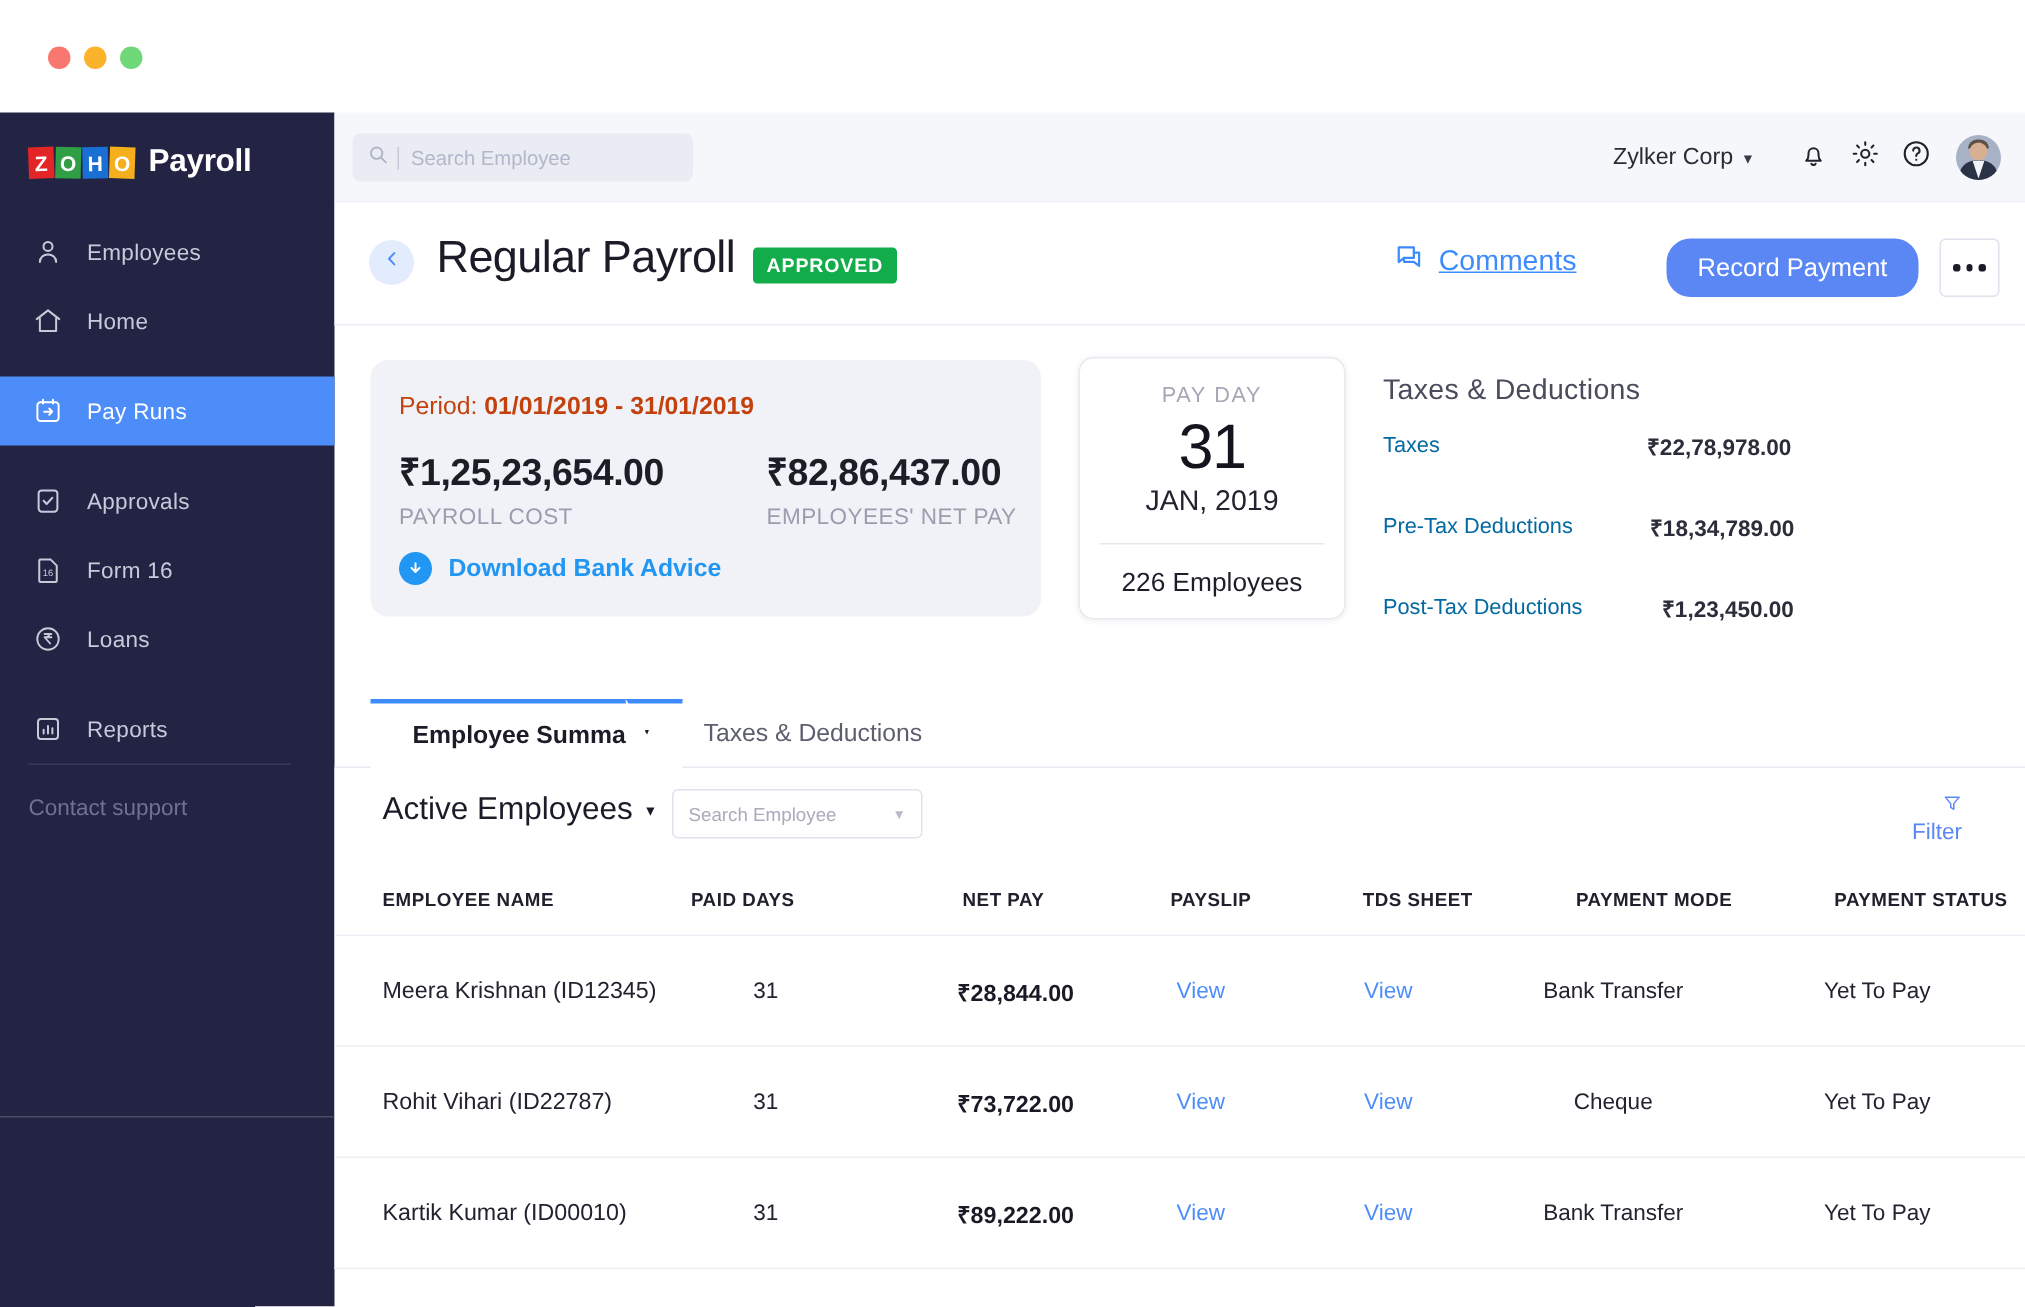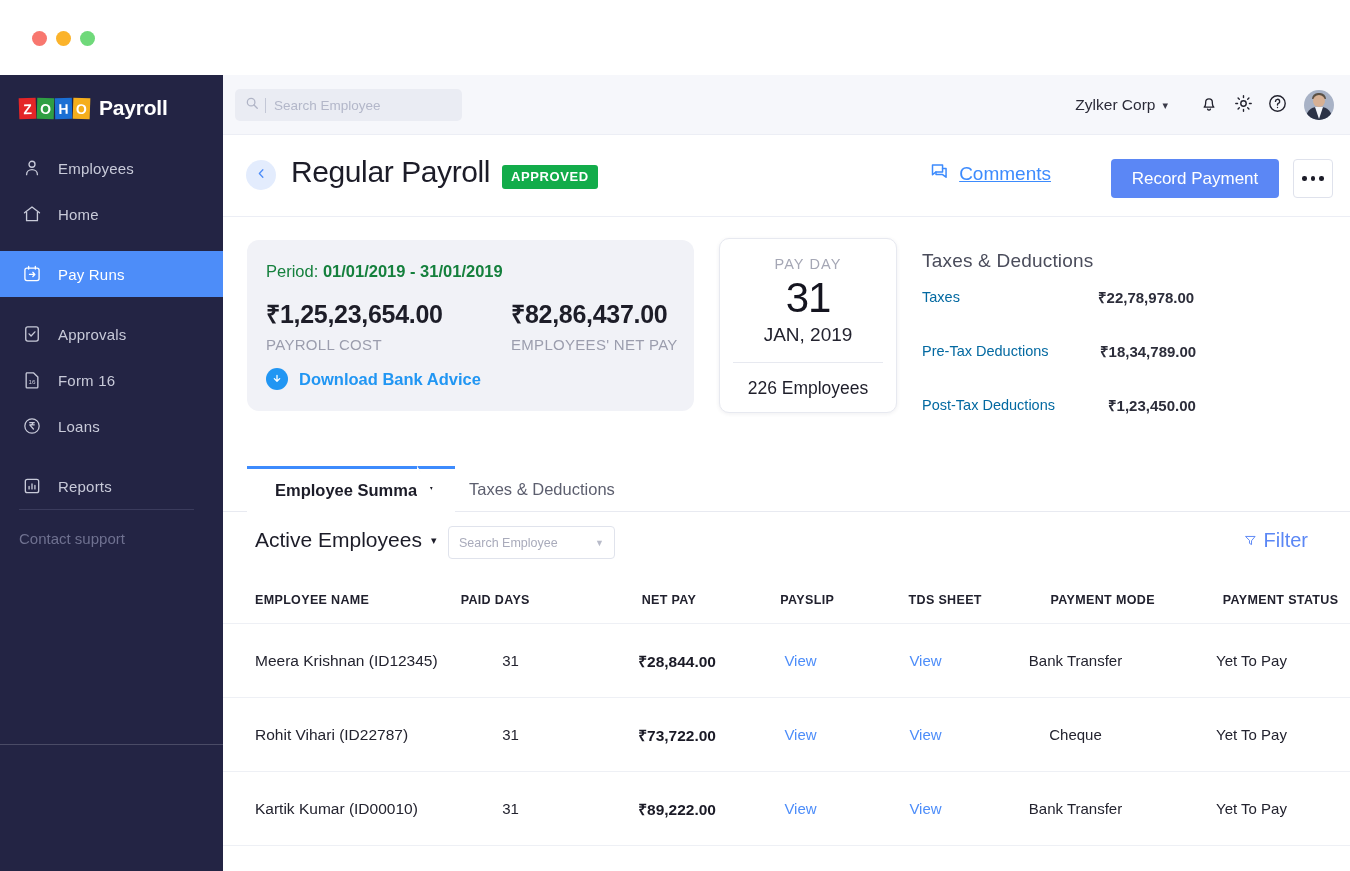--- a/index.html
+++ b/index.html
@@ -91,37 +91,37 @@
     position: absolute; left: 279px; top: 30px; background: #12ac4a; color: #ffffff;
     font-size: 13px; font-weight: 700; letter-spacing: .6px; padding: 4px 9px 5px; border-radius: 3px;
   }
   .comments-btn {
     position: absolute; right: 299px; top: 26px; display: flex; align-items: center;
     color: #3d8bfd; font-size: 19px; cursor: pointer; text-decoration: underline;
   }
   .comments-btn span { margin-left: 9px; }
   .record-btn {
     position: absolute; right: 71px; top: 24px; width: 168px; height: 39px;
-    background: #5b87f5; color: #ffffff; border-radius: 4px; border: none;
+    background: #5b87f5; color: #ffffff; border-radius: 16px; border: none;
     font-size: 17px; font-family: inherit; cursor: pointer;
   }
   .more-btn {
     position: absolute; right: 17px; top: 24px; width: 40px; height: 39px;
     background: #ffffff; border: 1px solid #dfe2ec; border-radius: 4px;
     display: flex; align-items: center; justify-content: center; gap: 4px; cursor: pointer;
   }
   .dot3 { width: 4.5px; height: 4.5px; border-radius: 50%; background: #1c1c28; }
 
   
   .cards { position: absolute; left: 247px; top: 240px; }
   .period-card {
     position: absolute; left: 0; top: 0; width: 447px; height: 171px;
     background: #f1f2f7; border-radius: 12px; padding: 22px 0 0 19px;
   }
-  .period-line { font-size: 16.5px; color: #15803d; }
+  .period-line { font-size: 16.5px; color: #c2410c; }
   .period-line b { font-weight: 700; }
   .amt-row { position: absolute; left: 19px; top: 56px; width: 420px; }
   .amt-col { position: absolute; top: 0; }
   .amt-col.a { left: 0; }
   .amt-col.b { left: 245px; }
   .amt { font-size: 25px; font-weight: 700; color: #1d1d28; letter-spacing: -0.3px; white-space: nowrap; }
   .amt-lbl { font-size: 15px; color: #9b9dad; margin-top: 6px; letter-spacing: .3px; white-space: nowrap; }
   .dl-link { position: absolute; left: 19px; top: 128px; display: flex; align-items: center; cursor: pointer; }
   .dl-circle {
     width: 22px; height: 22px; border-radius: 50%; background: #2196f3;
@@ -178,21 +178,21 @@
   .ae-caret { margin-left: 9px; font-size: 11px; color: #1c1c28; }
   .emp-select {
     position: absolute; left: 225px; top: 14px; width: 167px; height: 33px;
     background: #ffffff; border: 1px solid #e0e3ec; border-radius: 4px;
     display: flex; align-items: center; padding: 0 10px;
   }
   .emp-select-ph { font-size: 12.5px; color: #a9abbb; }
   .emp-select-caret { position: absolute; right: 10px; color: #b8bbc9; font-size: 9px; }
   .filter-btn {
     position: absolute; right: 42px; top: 17px; display: flex; align-items: flex-end;
-    color: #5b87f5; font-size: 20px; cursor: pointer;
+    color: #5b87f5; font-size: 15px; cursor: pointer; flex-direction: column;
   }
   .filter-btn span { margin-left: 7px; }
 
   
   .table { position: absolute; left: 223px; top: 576px; width: 1127px; background: #ffffff; }
   .t-row { position: relative; display: flex; align-items: center; border-bottom: 1px solid #eef0f5; }
   .t-head { height: 48px; gap: 40px; }
   .t-body { height: 74px; }
   .c { font-size: 14px; color: #1c1c28; }
   .t-head .c {

